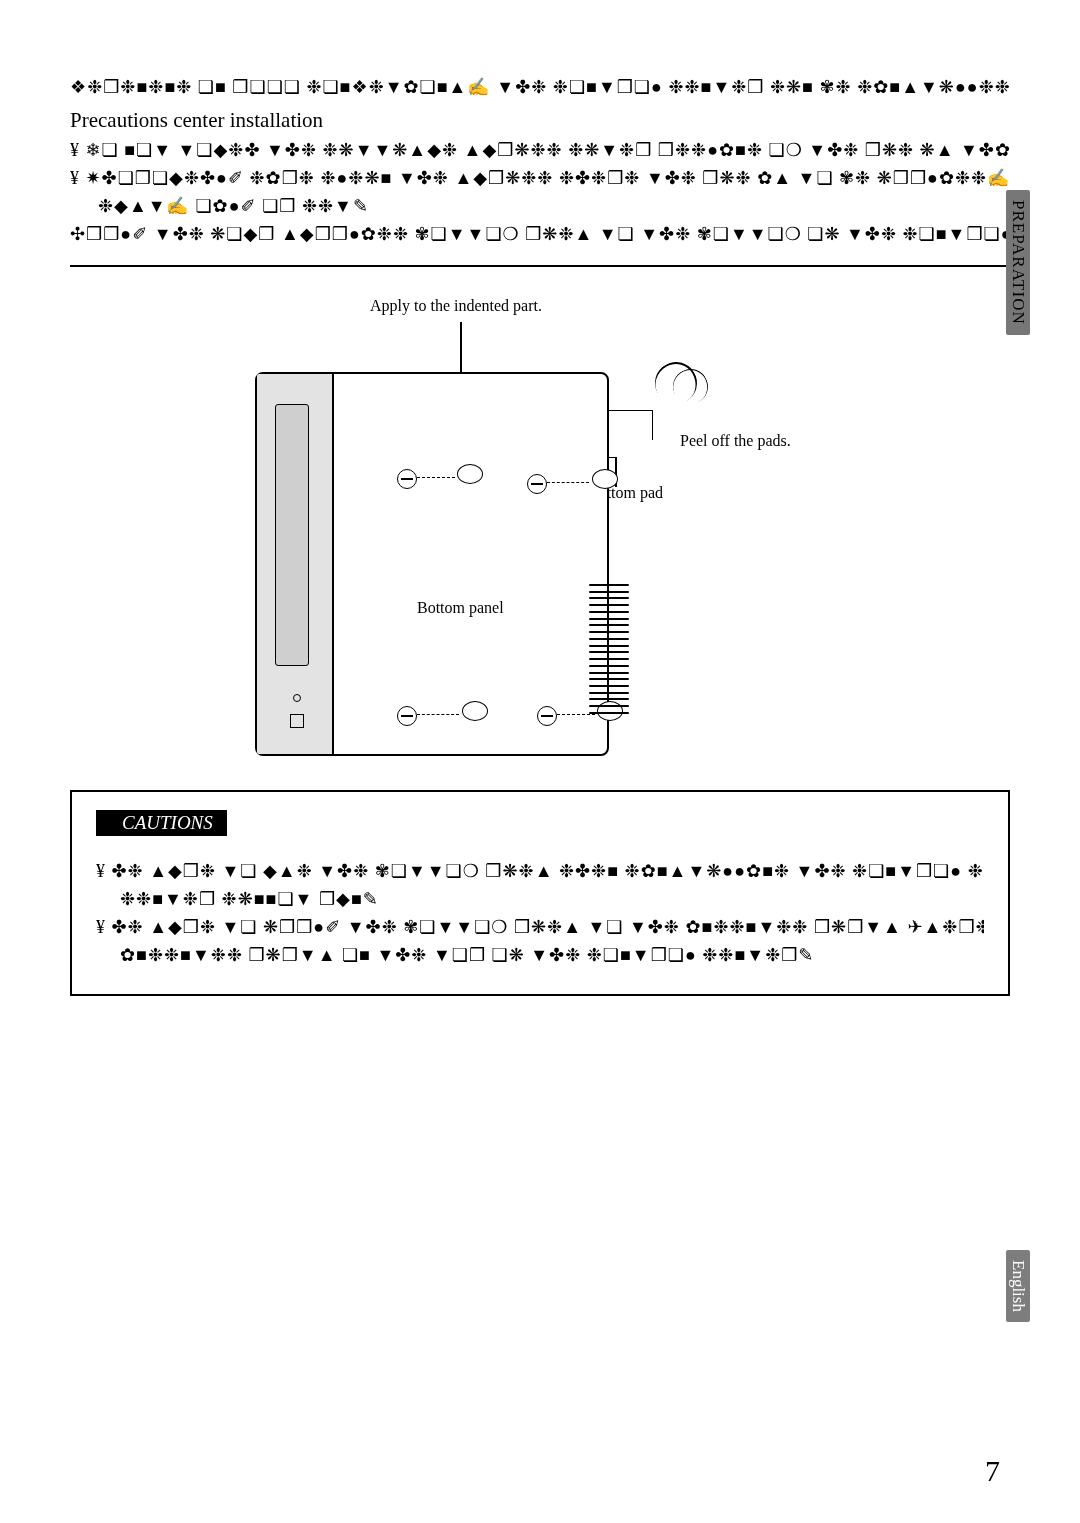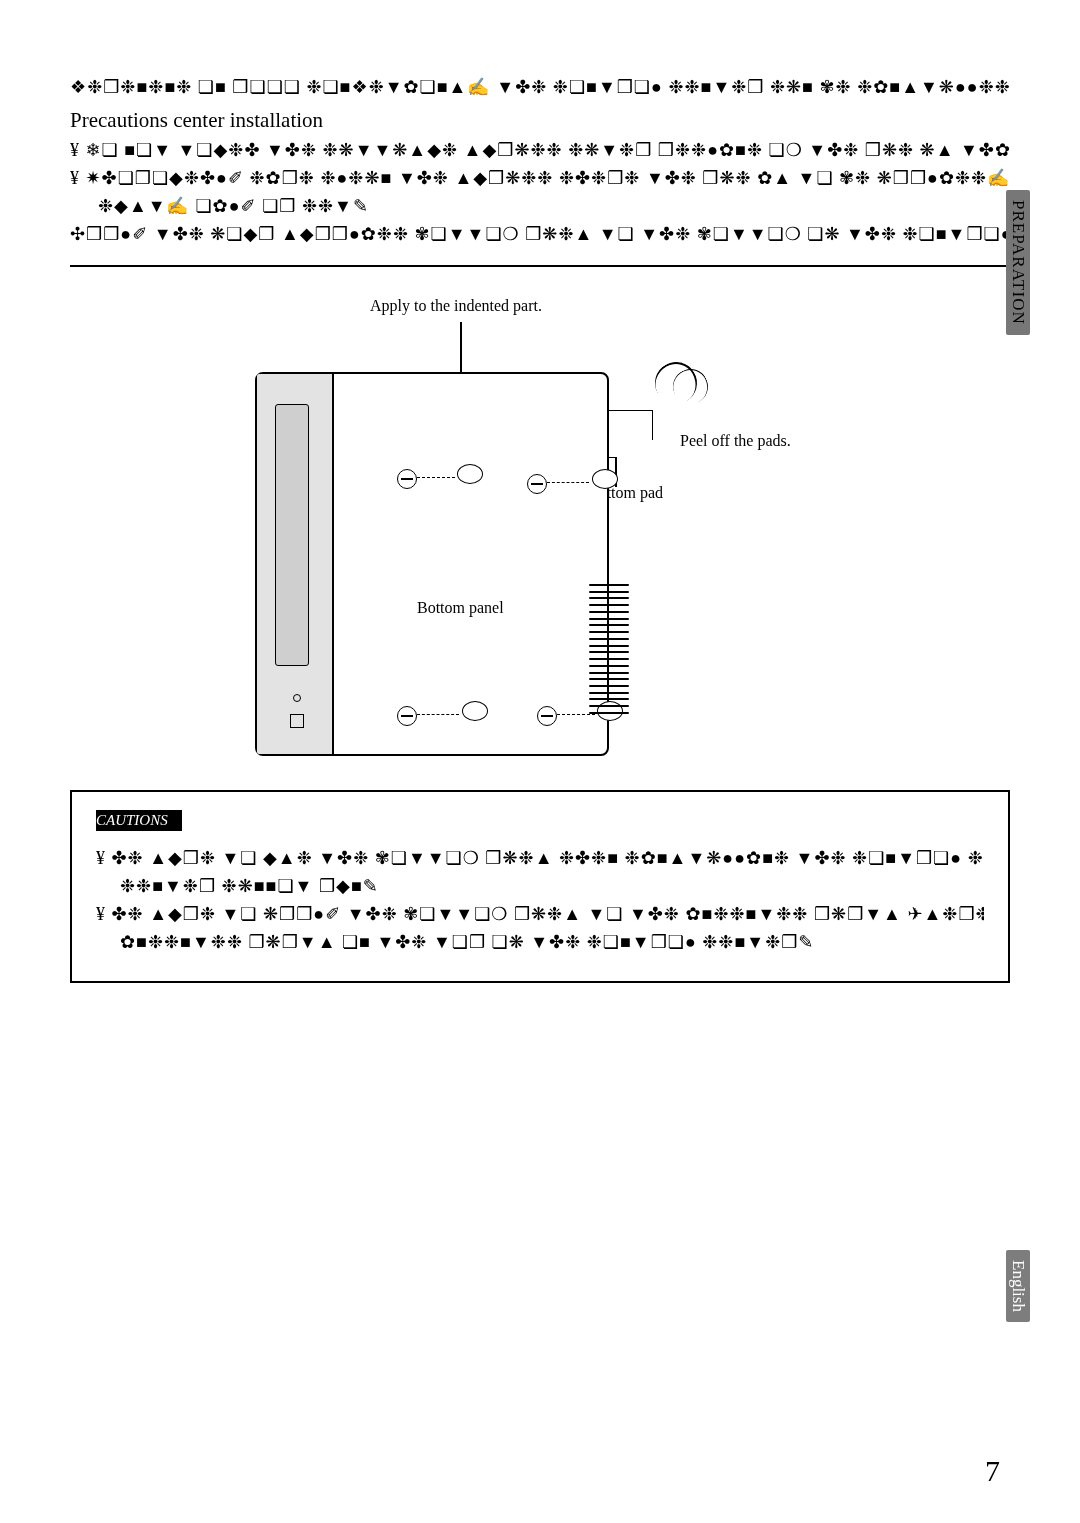--- a/index.html
+++ b/index.html
@@ -157,23 +157,23 @@
     border: 2px solid #000;
     padding: 18px 24px 22px 24px;
     margin-top: 8px;
   }
   .cautions-label {
     display:inline-block;
     background:#000;
     color:#fff;
     font-style:italic;
     font-family:"Times New Roman",serif;
-    font-size:15px;
-    padding:2px 14px 2px 0;
-    margin-bottom:10px;
+    font-size:19px;
+    padding:2px 14px 2px 26px;
+    margin-bottom:18px;
   }
 
   .side-tab {
     position:absolute;
     right: 50px;
     writing-mode: vertical-rl;
     font-family: "Times New Roman", serif;
     background: #777;
     padding: 10px 2px;
     border-radius: 2px;

